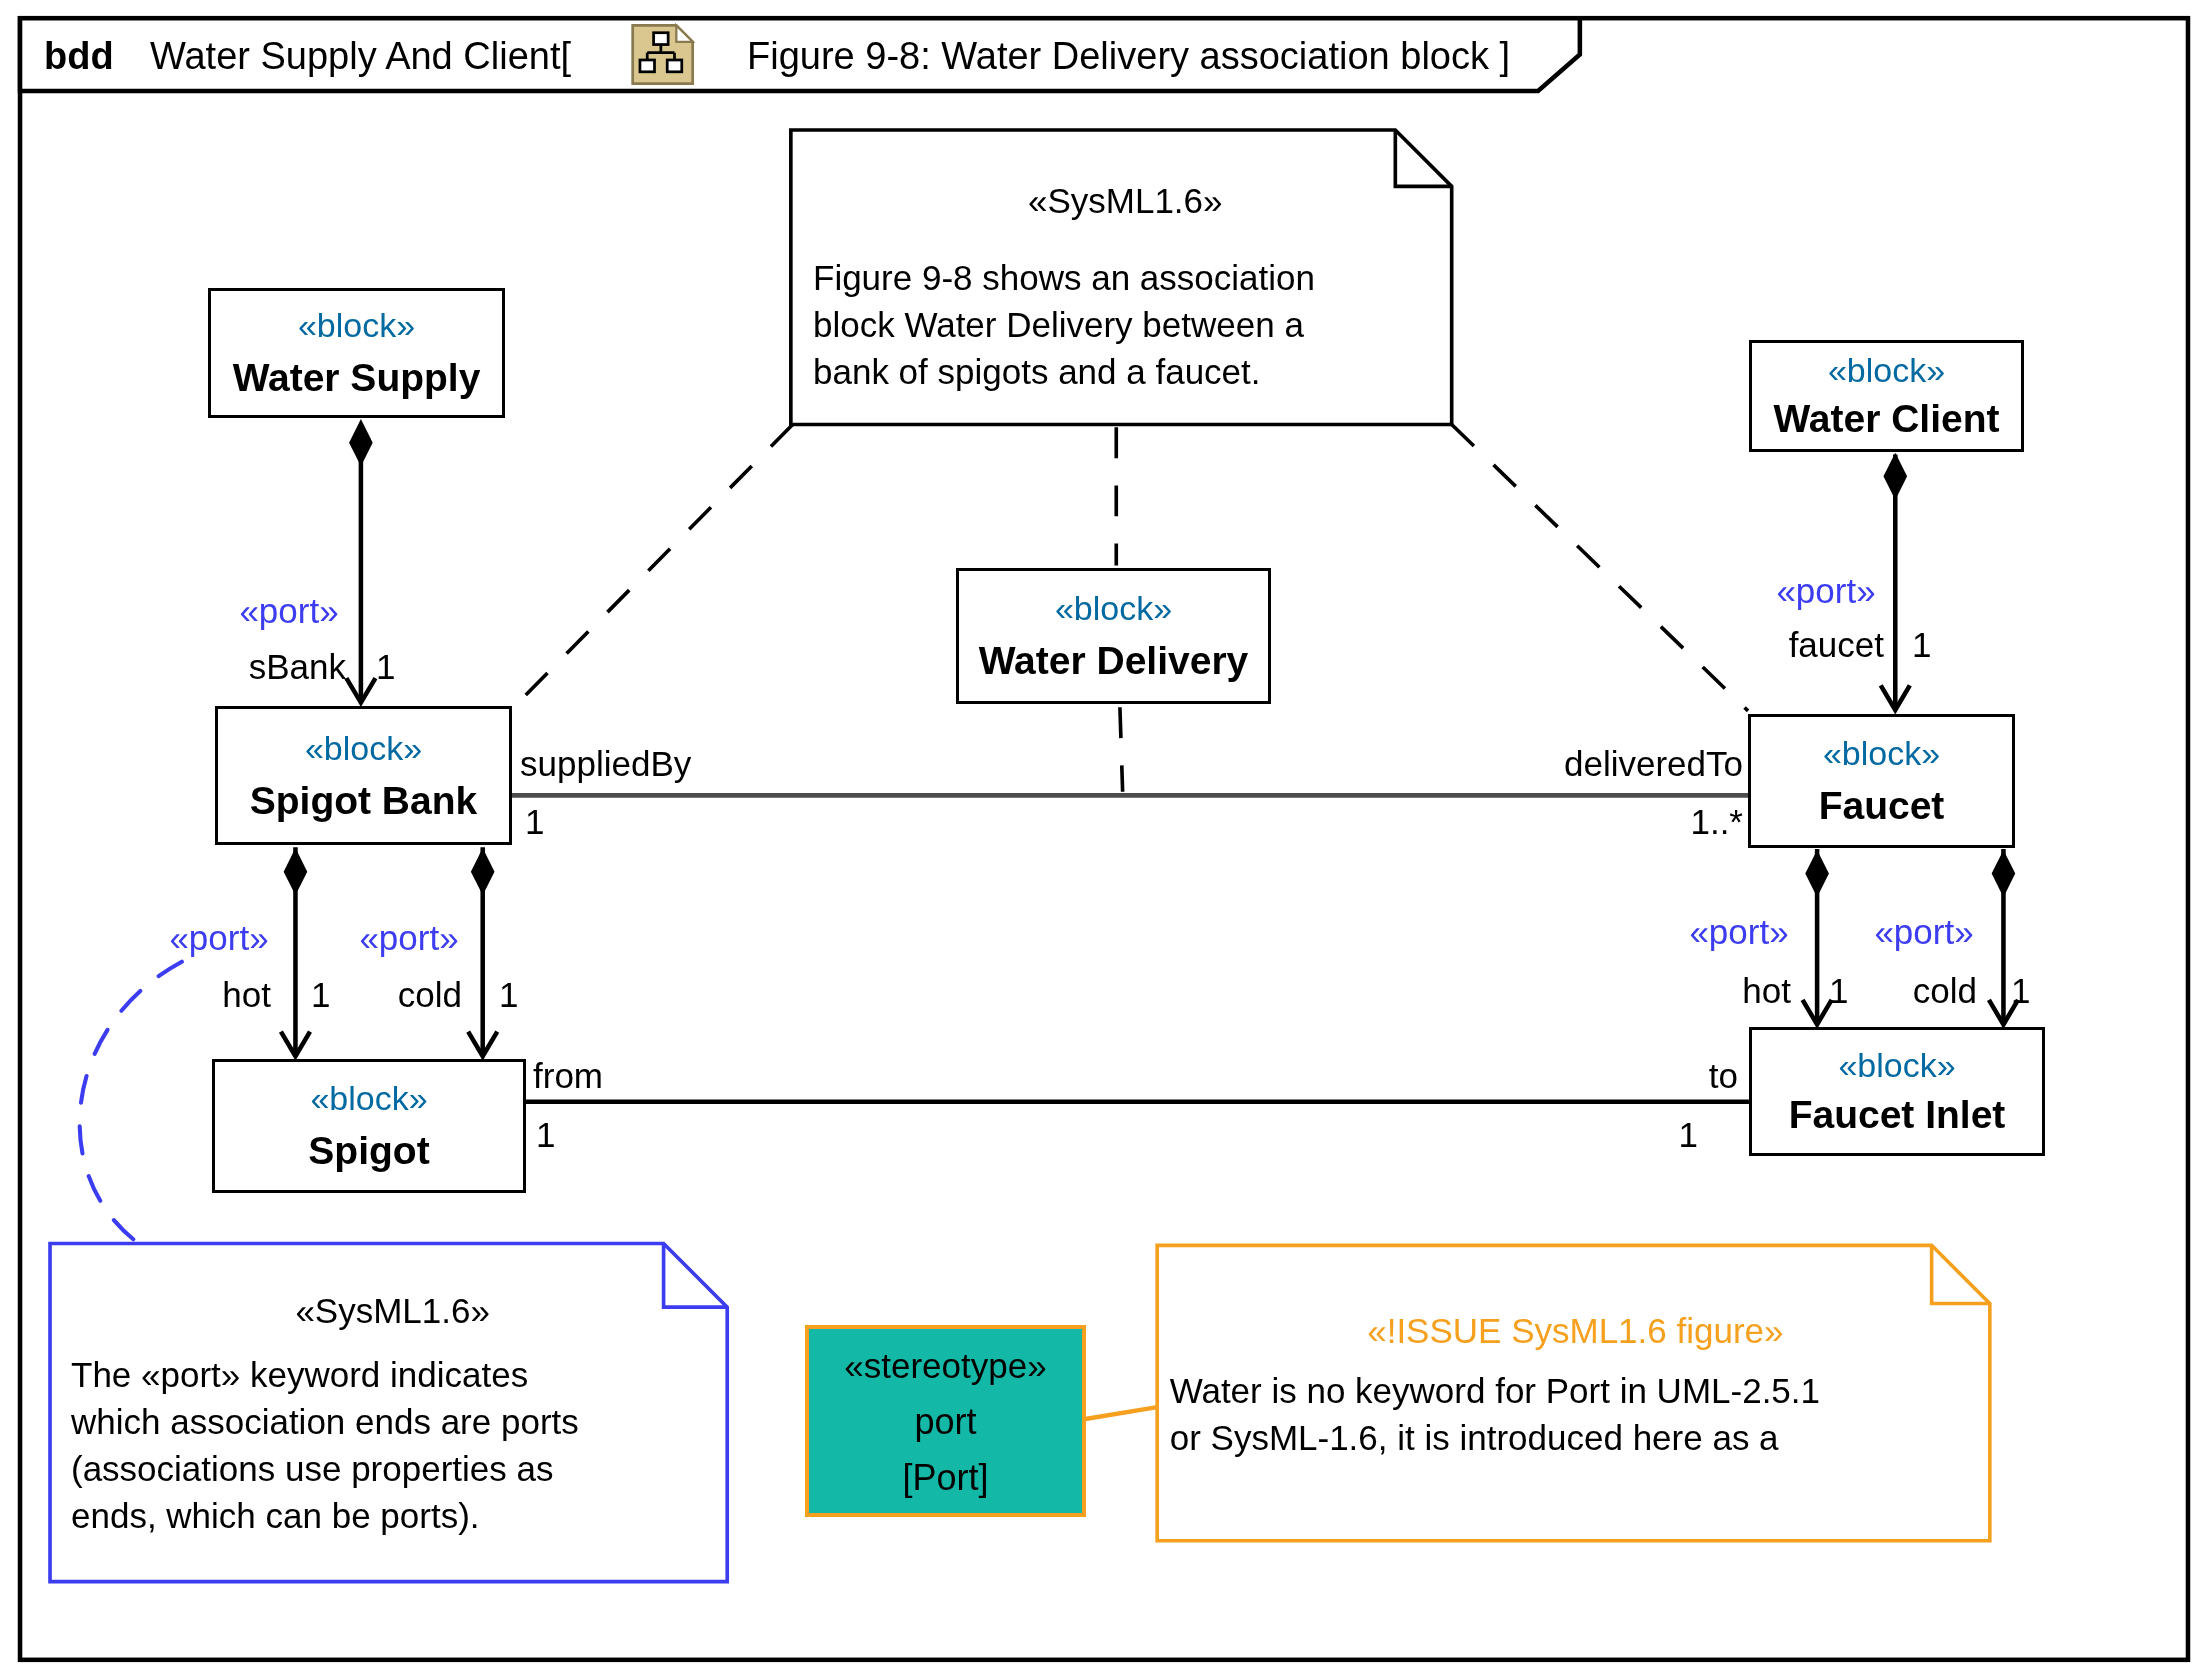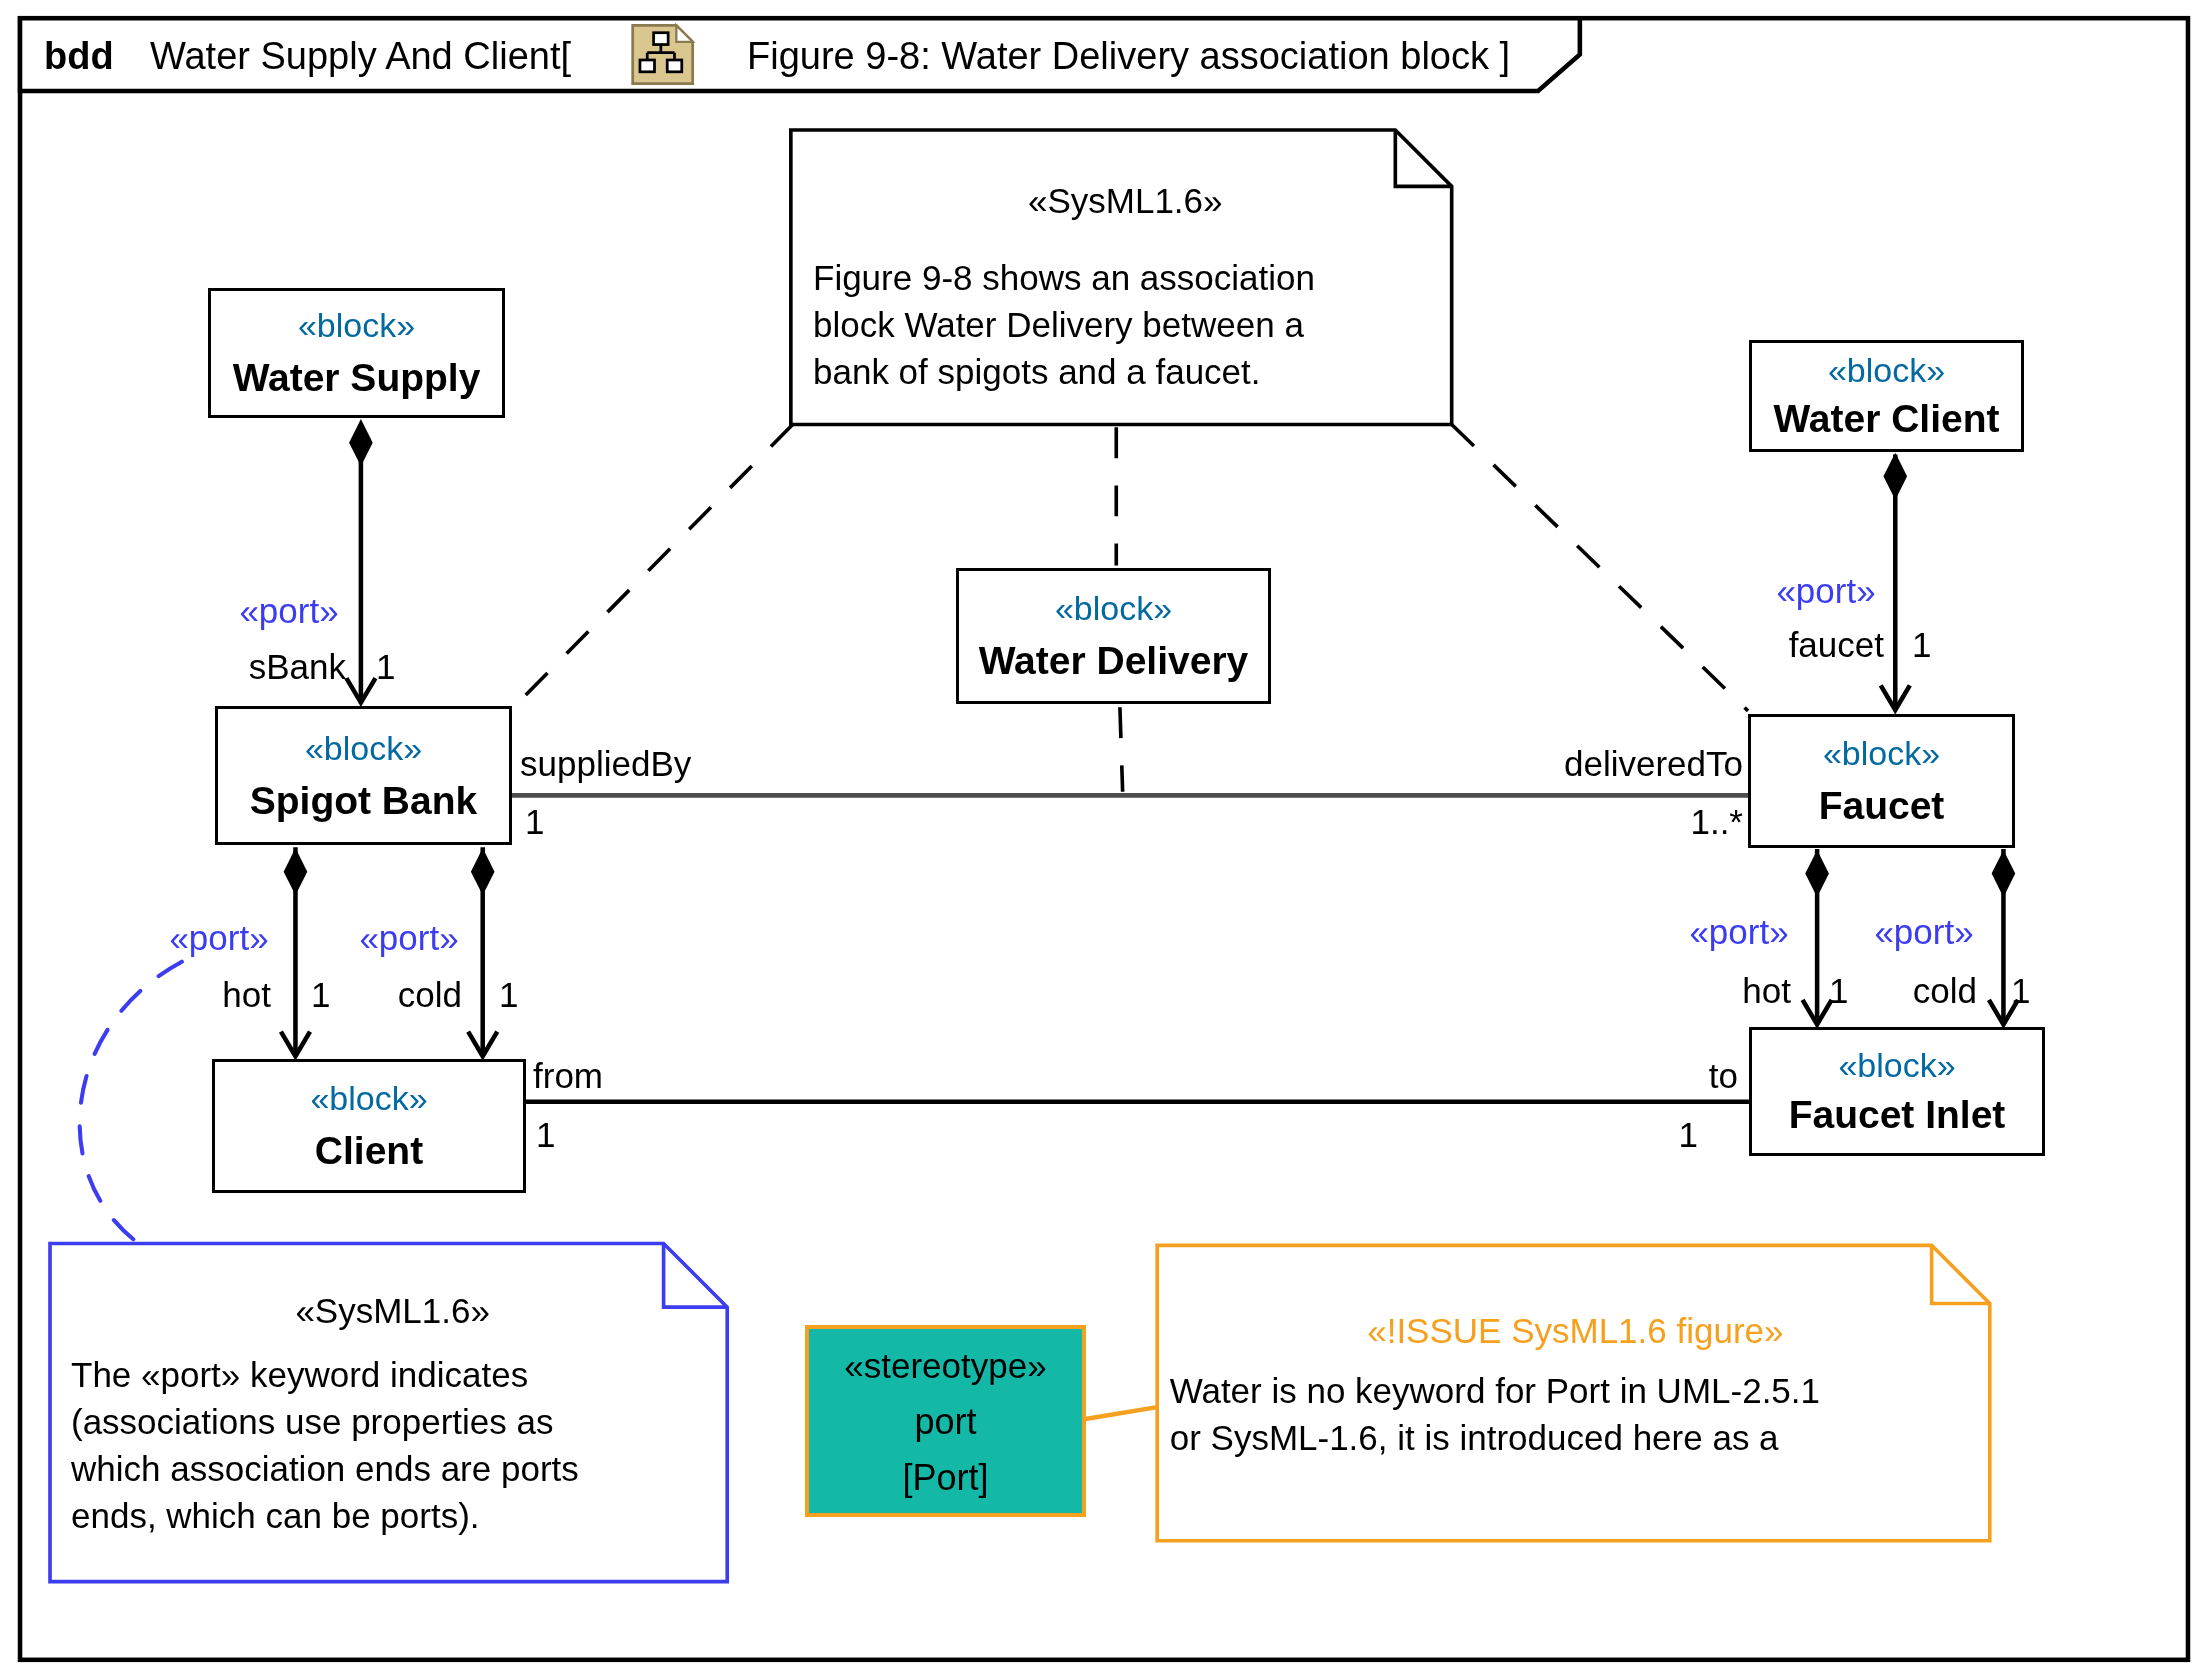--- a/index.html
+++ b/index.html
@@ -145,39 +145,39 @@
   <div class="block" style="left:215px;top:706px;width:297px;height:139px;">
     <span class="stereo">«block»</span>
     <span class="bname">Spigot Bank</span>
   </div>
   <div class="block" style="left:1748px;top:714px;width:267px;height:134px;">
     <span class="stereo">«block»</span>
     <span class="bname">Faucet</span>
   </div>
   <div class="block" style="left:212px;top:1059px;width:314px;height:134px;">
     <span class="stereo">«block»</span>
-    <span class="bname">Client</span>
+    <span class="bname">Spigot</span>
   </div>
   <div class="block" style="left:1749px;top:1027px;width:296px;height:129px;gap:7.3px;">
     <span class="stereo">«block»</span>
     <span class="bname">Faucet Inlet</span>
   </div>
 
   <div class="note-content" style="left:791px;top:130px;width:661px;height:295px;padding:51px 14.5px 0 22px;">
     <div class="note-tag" style="margin-bottom:33px;">«SysML1.6»</div>
     <div class="note-line">Figure 9-8 shows an association</div>
     <div class="note-line">block Water Delivery between a</div>
     <div class="note-line">bank of spigots and a faucet.</div>
   </div>
 
   <div class="note-content" style="left:50px;top:1244px;width:677px;height:338px;padding:47px 12.7px 0 21px;">
     <div class="note-tag" style="margin-bottom:20px;">«SysML1.6»</div>
     <div class="note-line">The «port» keyword indicates</div>
+    <div class="note-line">which association ends are ports</div>
     <div class="note-line">(associations use properties as</div>
-    <div class="note-line">which association ends are ports</div>
     <div class="note-line">ends, which can be ports).</div>
   </div>
 
   <div class="note-content" style="left:1157px;top:1246px;width:833px;height:295px;padding:65px 9px 0 12.7px;">
     <div class="note-tag issue-tag" style="margin-bottom:16.4px;">«!ISSUE SysML1.6 figure»</div>
     <div class="note-line">Water is no keyword for Port in UML-2.5.1</div>
     <div class="note-line">or SysML-1.6, it is introduced here as a</div>
   </div>
 
   <div class="stereo-box" style="left:805px;top:1325px;width:281px;height:192px;">

